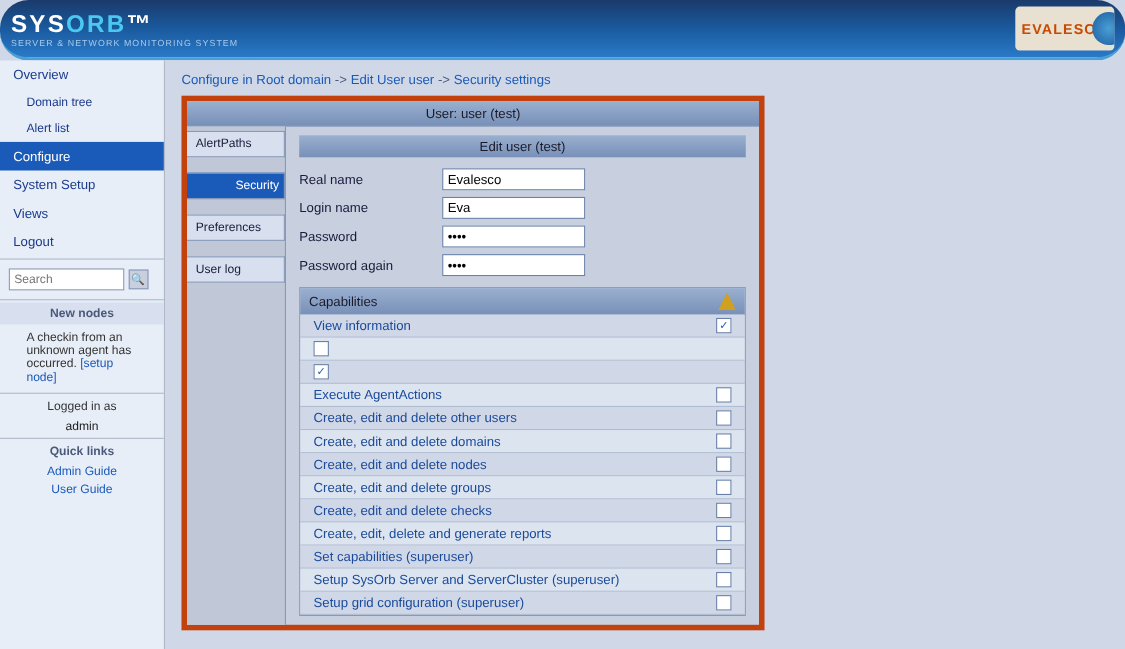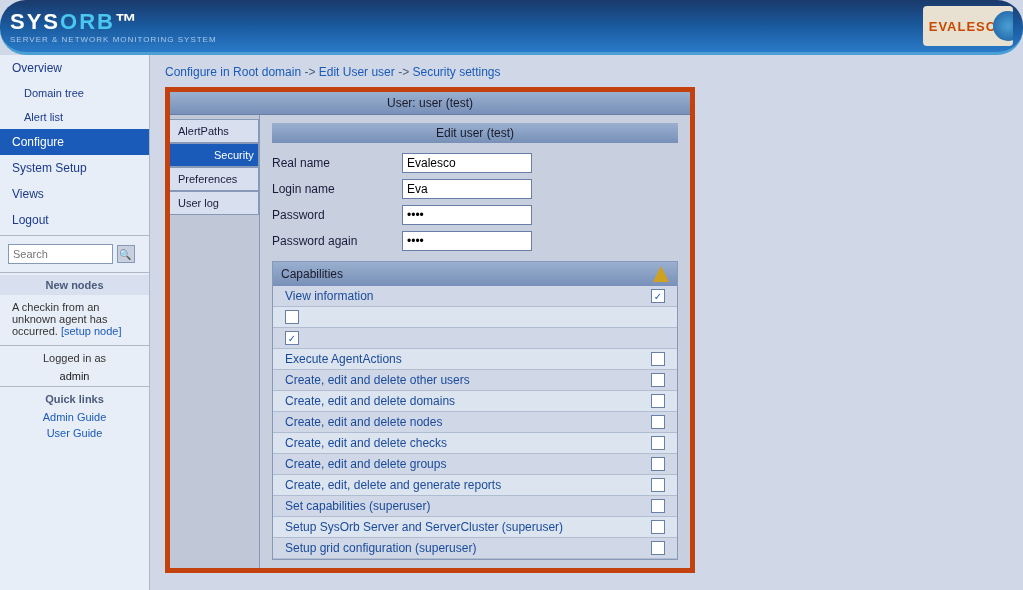--- a/index.html
+++ b/index.html
@@ -120,21 +120,21 @@
       height: 18px;
       background: #c8d0e0;
       border: 1px solid #8898b8;
       cursor: pointer;
       display: flex;
       align-items: center;
       justify-content: center;
       font-size: 10px;
     }
     .node-message {
-      padding: 6px 12px;
+      padding: 6px 24px;
       font-size: 11px;
       color: #333;
     }
     .setup-link { color: #1a5ab8; cursor: pointer; text-decoration: none; }
     .logged-section {
       padding: 4px 8px;
       font-size: 11px;
       color: #333;
       text-align: center;
     }
@@ -205,21 +205,21 @@
       display: block;
       width: 100%;
       padding: 5px 8px;
       font-size: 11px;
       background: #d8e0f0;
       border: 1px solid #8898b8;
       border-left: none;
       cursor: pointer;
       text-align: left;
       color: #1a1a3a;
-      margin-bottom: 0;
+      margin-bottom: 14px;
     }
     .tab-btn.active {
       background: #1a5ab8;
       color: white;
       padding-left: 44px;
     }
     .panel-form {
       flex: 1;
       padding: 8px 12px;
     }
@@ -414,25 +414,25 @@
             </div>
             <div class="cap-row">
               <span class="cap-label">Create, edit and delete domains</span>
               <div class="cap-check"></div>
             </div>
             <div class="cap-row">
               <span class="cap-label">Create, edit and delete nodes</span>
               <div class="cap-check"></div>
             </div>
             <div class="cap-row">
+              <span class="cap-label">Create, edit and delete groups</span>
+              <div class="cap-check"></div>
+            </div>
+            <div class="cap-row">
               <span class="cap-label">Create, edit and delete checks</span>
-              <div class="cap-check"></div>
-            </div>
-            <div class="cap-row">
-              <span class="cap-label">Create, edit and delete groups</span>
               <div class="cap-check"></div>
             </div>
             <div class="cap-row">
               <span class="cap-label">Create, edit, delete and generate reports</span>
               <div class="cap-check"></div>
             </div>
             <div class="cap-row">
               <span class="cap-label">Set capabilities (superuser)</span>
               <div class="cap-check"></div>
             </div>

